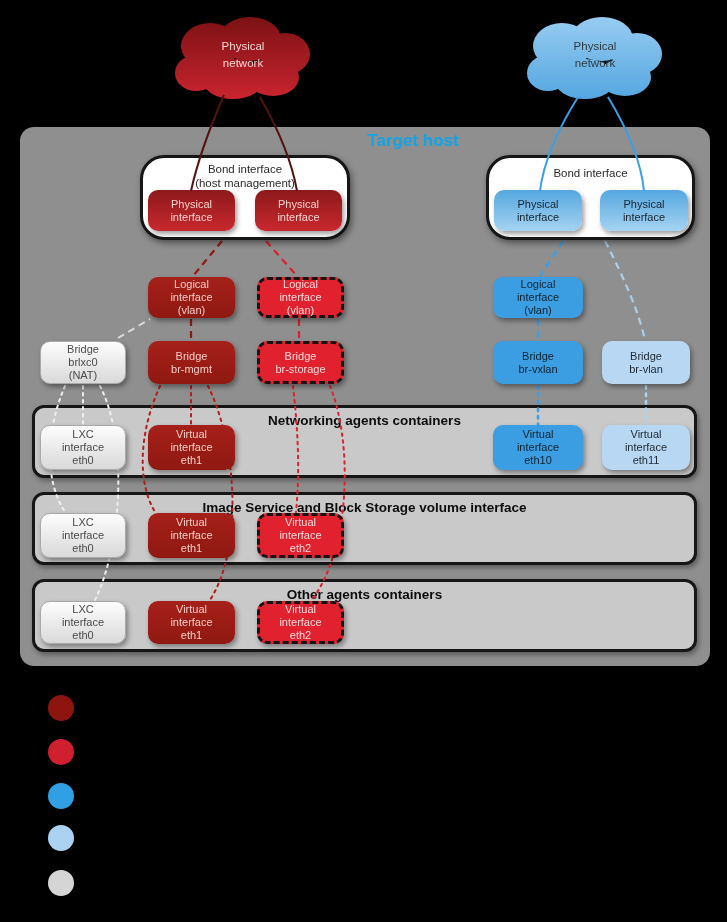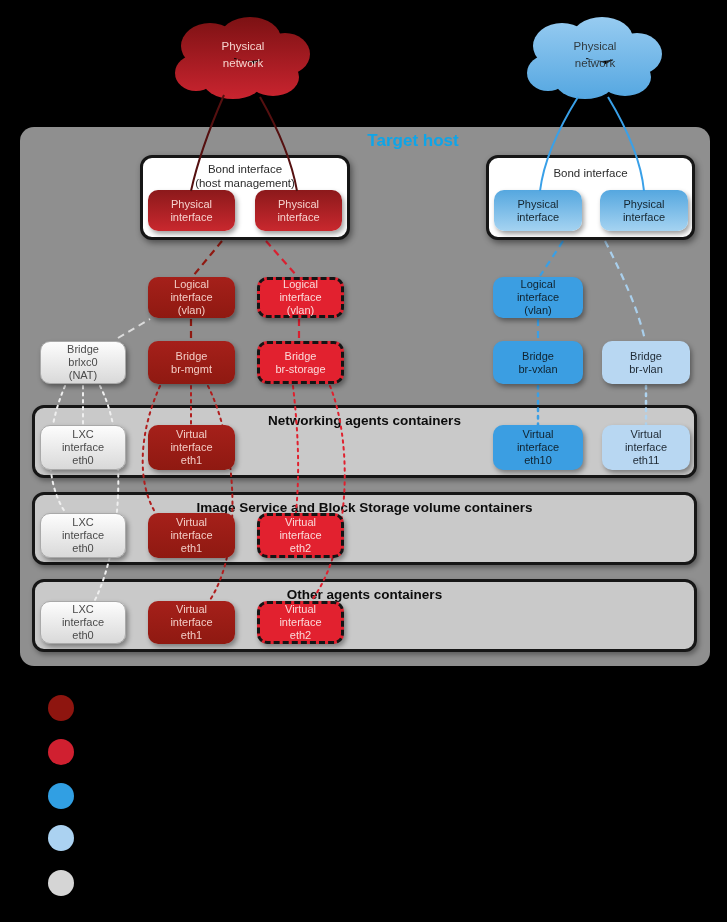--- a/index.html
+++ b/index.html
@@ -19,21 +19,21 @@
        justify-content:center;text-align:center;white-space:pre-line;font-size:11px;
        line-height:1.18;box-sizing:border-box;box-shadow:2px 3px 5px rgba(0,0,0,.38);}
   .dark-red{background:linear-gradient(#A5201A,#8F1911);color:#F2CCC5;}
   .bright-red{background:#E2212F;border:3px dashed #141414;color:#FAD9D9;}
   .blue{background:#3B9EE2;color:#10222E;}
   .light-blue{background:#B8D7F2;color:#1d2833;}
   .white-box{background:linear-gradient(#FDFDFD,#D9D9D9);color:#4A4A4A;border:1px solid #A9A9A9;}
   .phys-red{background:linear-gradient(#8C191B,#C9282E);color:#F6D2CE;}
   .phys-blue{background:linear-gradient(#55A7DF,#A5D3F1);color:#14242E;}
   .bond{position:absolute;top:155px;height:85px;background:#fff;border:3px solid #161616;
-        border-radius:12px;box-sizing:border-box;z-index:4;box-shadow:2px 3px 6px rgba(0,0,0,.45);}
+        border-radius:24px;box-sizing:border-box;z-index:4;box-shadow:2px 3px 6px rgba(0,0,0,.45);}
   .bond-title{position:absolute;top:4px;left:0;width:100%;text-align:center;
               font-size:11.5px;color:#2c2c2c;line-height:1.25;white-space:pre-line;}
   .host-title{left:20px;top:131px;width:690px;text-align:center;font-size:17px;
               font-weight:bold;color:#0ea5e9;z-index:6;margin-left:48px;}
   .cloud-label{position:absolute;width:110px;text-align:center;font-size:11.5px;
                line-height:1.45;white-space:pre-line;z-index:6;}
   .dot{position:absolute;left:48px;width:26px;height:26px;border-radius:50%;z-index:4;}
   svg{position:absolute;left:0;top:0;}
   #lines-under{z-index:3;pointer-events:none;}
   #lines-over{z-index:5;pointer-events:none;}
@@ -43,21 +43,21 @@
 
 <div class="canvas">
 
   <div class="abs target-host"></div>
   <div class="abs host-title">Target host</div>
 
   <div class="section" style="top:405px;">
     <div class="section-title">Networking agents containers</div>
   </div>
   <div class="section" style="top:492px;">
-    <div class="section-title">Image Service and Block Storage volume containers</div>
+    <div class="section-title">Image Service and Block Storage volume interface</div>
   </div>
   <div class="section" style="top:579px;">
     <div class="section-title">Other agents containers</div>
   </div>
 
   <svg id="lines-under" width="727" height="922">
     <defs>
       <linearGradient id="gradRed" gradientUnits="userSpaceOnUse" x1="0" y1="16" x2="0" y2="98">
         <stop offset="0" stop-color="#7B1113"></stop>
           <stop offset="1" stop-color="#C9242F"></stop>

